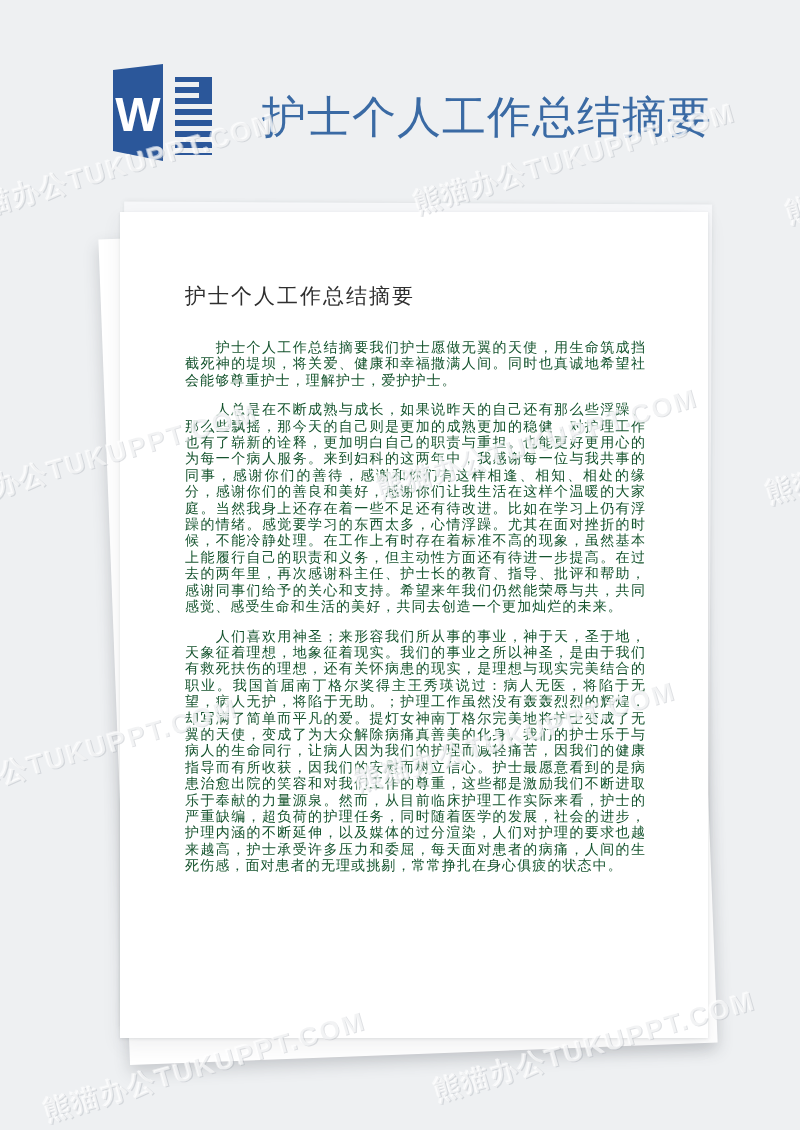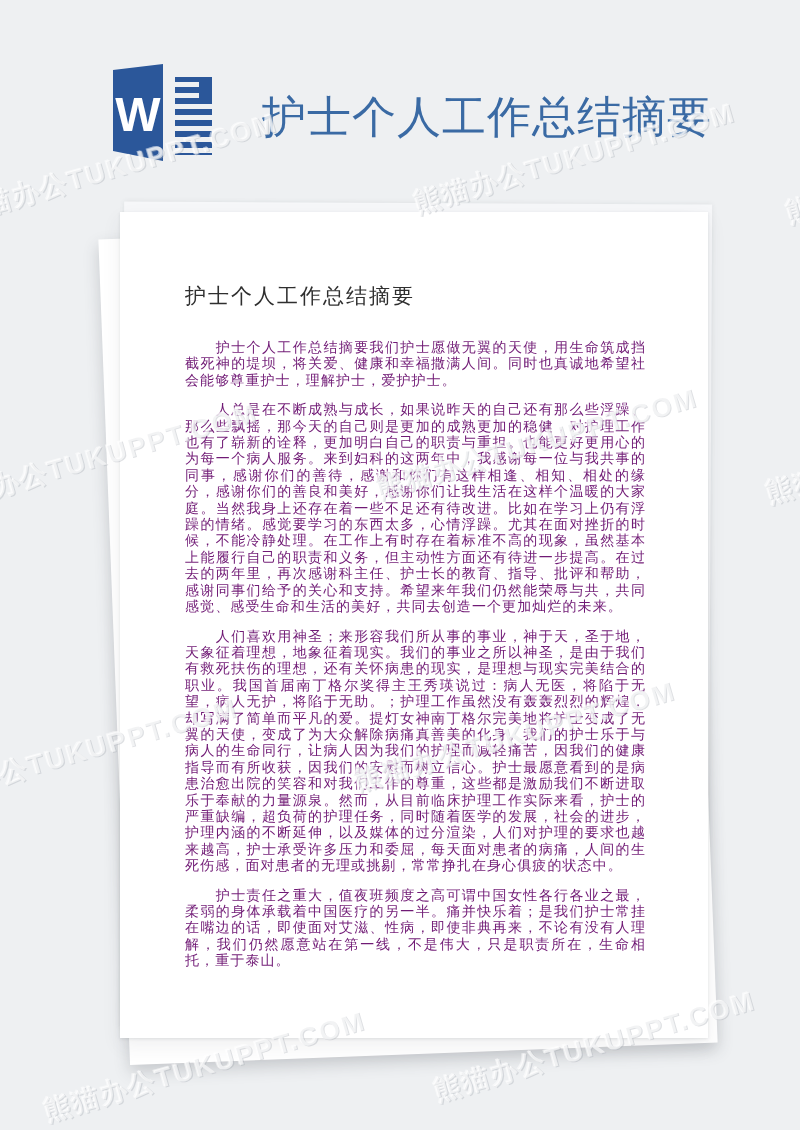--- a/index.html
+++ b/index.html
@@ -20,21 +20,21 @@
       box-shadow:0 0 5px rgba(70,75,82,0.10);z-index:1;}
   .sheet-back{transform:translate(-6px,16px) rotate(-2.2deg);
       box-shadow:0 7px 16px rgba(60,66,74,0.22);z-index:2;}
   .sheet-main{z-index:3;box-sizing:border-box;padding:70px 62px 0 65px;overflow:hidden;
       box-shadow:0 1px 3px rgba(60,66,74,0.12),0 8px 18px rgba(60,66,74,0.08);}
 
   
   .doc-title{margin:0 0 30px 0;font-size:21px;font-weight:400;letter-spacing:2px;color:#2f2f2f;
       font-family:"Liberation Serif","DejaVu Serif",serif;}
   .doc-para{margin:0 0 13px 0;font-size:14px;line-height:16.4px;letter-spacing:1.1px;
-      color:#701a75;text-align:justify;text-indent:2.2em;
+      color:#14532d;text-align:justify;text-indent:2.2em;
       font-family:"Liberation Serif","DejaVu Serif",serif;}
 
   
   .watermark-layer{position:absolute;inset:0;z-index:10;pointer-events:none;}
   .wm{position:absolute;white-space:nowrap;transform:rotate(-16deg);
       font-weight:bold;font-size:27px;letter-spacing:2px;
       color:rgba(255,255,255,0.62);
       text-shadow:1px 1px 0 rgba(168,173,181,0.38),-1px -1px 0 rgba(255,255,255,0.55);
       font-family:"Liberation Sans","DejaVu Sans",sans-serif;}
   .wm1{left:-50px;top:150px;} .wm2{left:408px;top:140px;}
@@ -50,21 +50,20 @@
 
   <div class="paper-stack">
     <div class="sheet sheet-sliver"></div>
     <div class="sheet sheet-back"></div>
 
     <div class="sheet sheet-main">
       <h2 class="doc-title">护士个人工作总结摘要</h2>
       <p class="doc-para">护士个人工作总结摘要我们护士愿做无翼的天使，用生命筑成挡截死神的堤坝，将关爱、健康和幸福撒满人间。同时也真诚地希望社会能够尊重护士，理解护士，爱护护士。</p>
       <p class="doc-para">人总是在不断成熟与成长，如果说昨天的自己还有那么些浮躁、那么些飘摇，那今天的自己则是更加的成熟更加的稳健，对护理工作也有了崭新的诠释，更加明白自己的职责与重担。也能更好更用心的为每一个病人服务。来到妇科的这两年中，我感谢每一位与我共事的同事，感谢你们的善待，感谢和你们有这样相逢、相知、相处的缘分，感谢你们的善良和美好，感谢你们让我生活在这样个温暖的大家庭。当然我身上还存在着一些不足还有待改进。比如在学习上仍有浮躁的情绪。感觉要学习的东西太多，心情浮躁。尤其在面对挫折的时候，不能冷静处理。在工作上有时存在着标准不高的现象，虽然基本上能履行自己的职责和义务，但主动性方面还有待进一步提高。在过去的两年里，再次感谢科主任、护士长的教育、指导、批评和帮助，感谢同事们给予的关心和支持。希望来年我们仍然能荣辱与共，共同感觉、感受生命和生活的美好，共同去创造一个更加灿烂的未来。</p>
       <p class="doc-para">人们喜欢用神圣；来形容我们所从事的事业，神于天，圣于地，天象征着理想，地象征着现实。我们的事业之所以神圣，是由于我们有救死扶伤的理想，还有关怀病患的现实，是理想与现实完美结合的职业。我国首届南丁格尔奖得主王秀瑛说过：病人无医，将陷于无望，病人无护，将陷于无助。；护理工作虽然没有轰轰烈烈的辉煌，却写满了简单而平凡的爱。提灯女神南丁格尔完美地将护士变成了无翼的天使，变成了为大众解除病痛真善美的化身。我们的护士乐于与病人的生命同行，让病人因为我们的护理而减轻痛苦，因我们的健康指导而有所收获，因我们的安慰而树立信心。护士最愿意看到的是病患治愈出院的笑容和对我们工作的尊重，这些都是激励我们不断进取乐于奉献的力量源泉。然而，从目前临床护理工作实际来看，护士的严重缺编，超负荷的护理任务，同时随着医学的发展，社会的进步，护理内涵的不断延伸，以及媒体的过分渲染，人们对护理的要求也越来越高，护士承受许多压力和委屈，每天面对患者的病痛，人间的生死伤感，面对患者的无理或挑剔，常常挣扎在身心俱疲的状态中。</p>
-      <p class="doc-para">护士责任之重大，值夜班频度之高可谓中国女性各行各业之最，柔弱的身体承载着中国医疗的另一半。痛并快乐着；是我们护士常挂在嘴边的话，即使面对艾滋、性病，即使非典再来，不论有没有人理解，我们仍然愿意站在第一线，不是伟大，只是职责所在，生命相托，重于泰山。</p>
 
     </div>
   </div>
 
   <div class="header">
     <div class="word-icon">
       <svg width="104" height="120" viewBox="0 0 104 120" xmlns="http://www.w3.org/2000/svg">
 
         <rect x="63" y="17" width="37" height="78" fill="#2b579a"></rect>
         <rect x="63" y="22" width="24" height="5" fill="#eef0f2"></rect>

